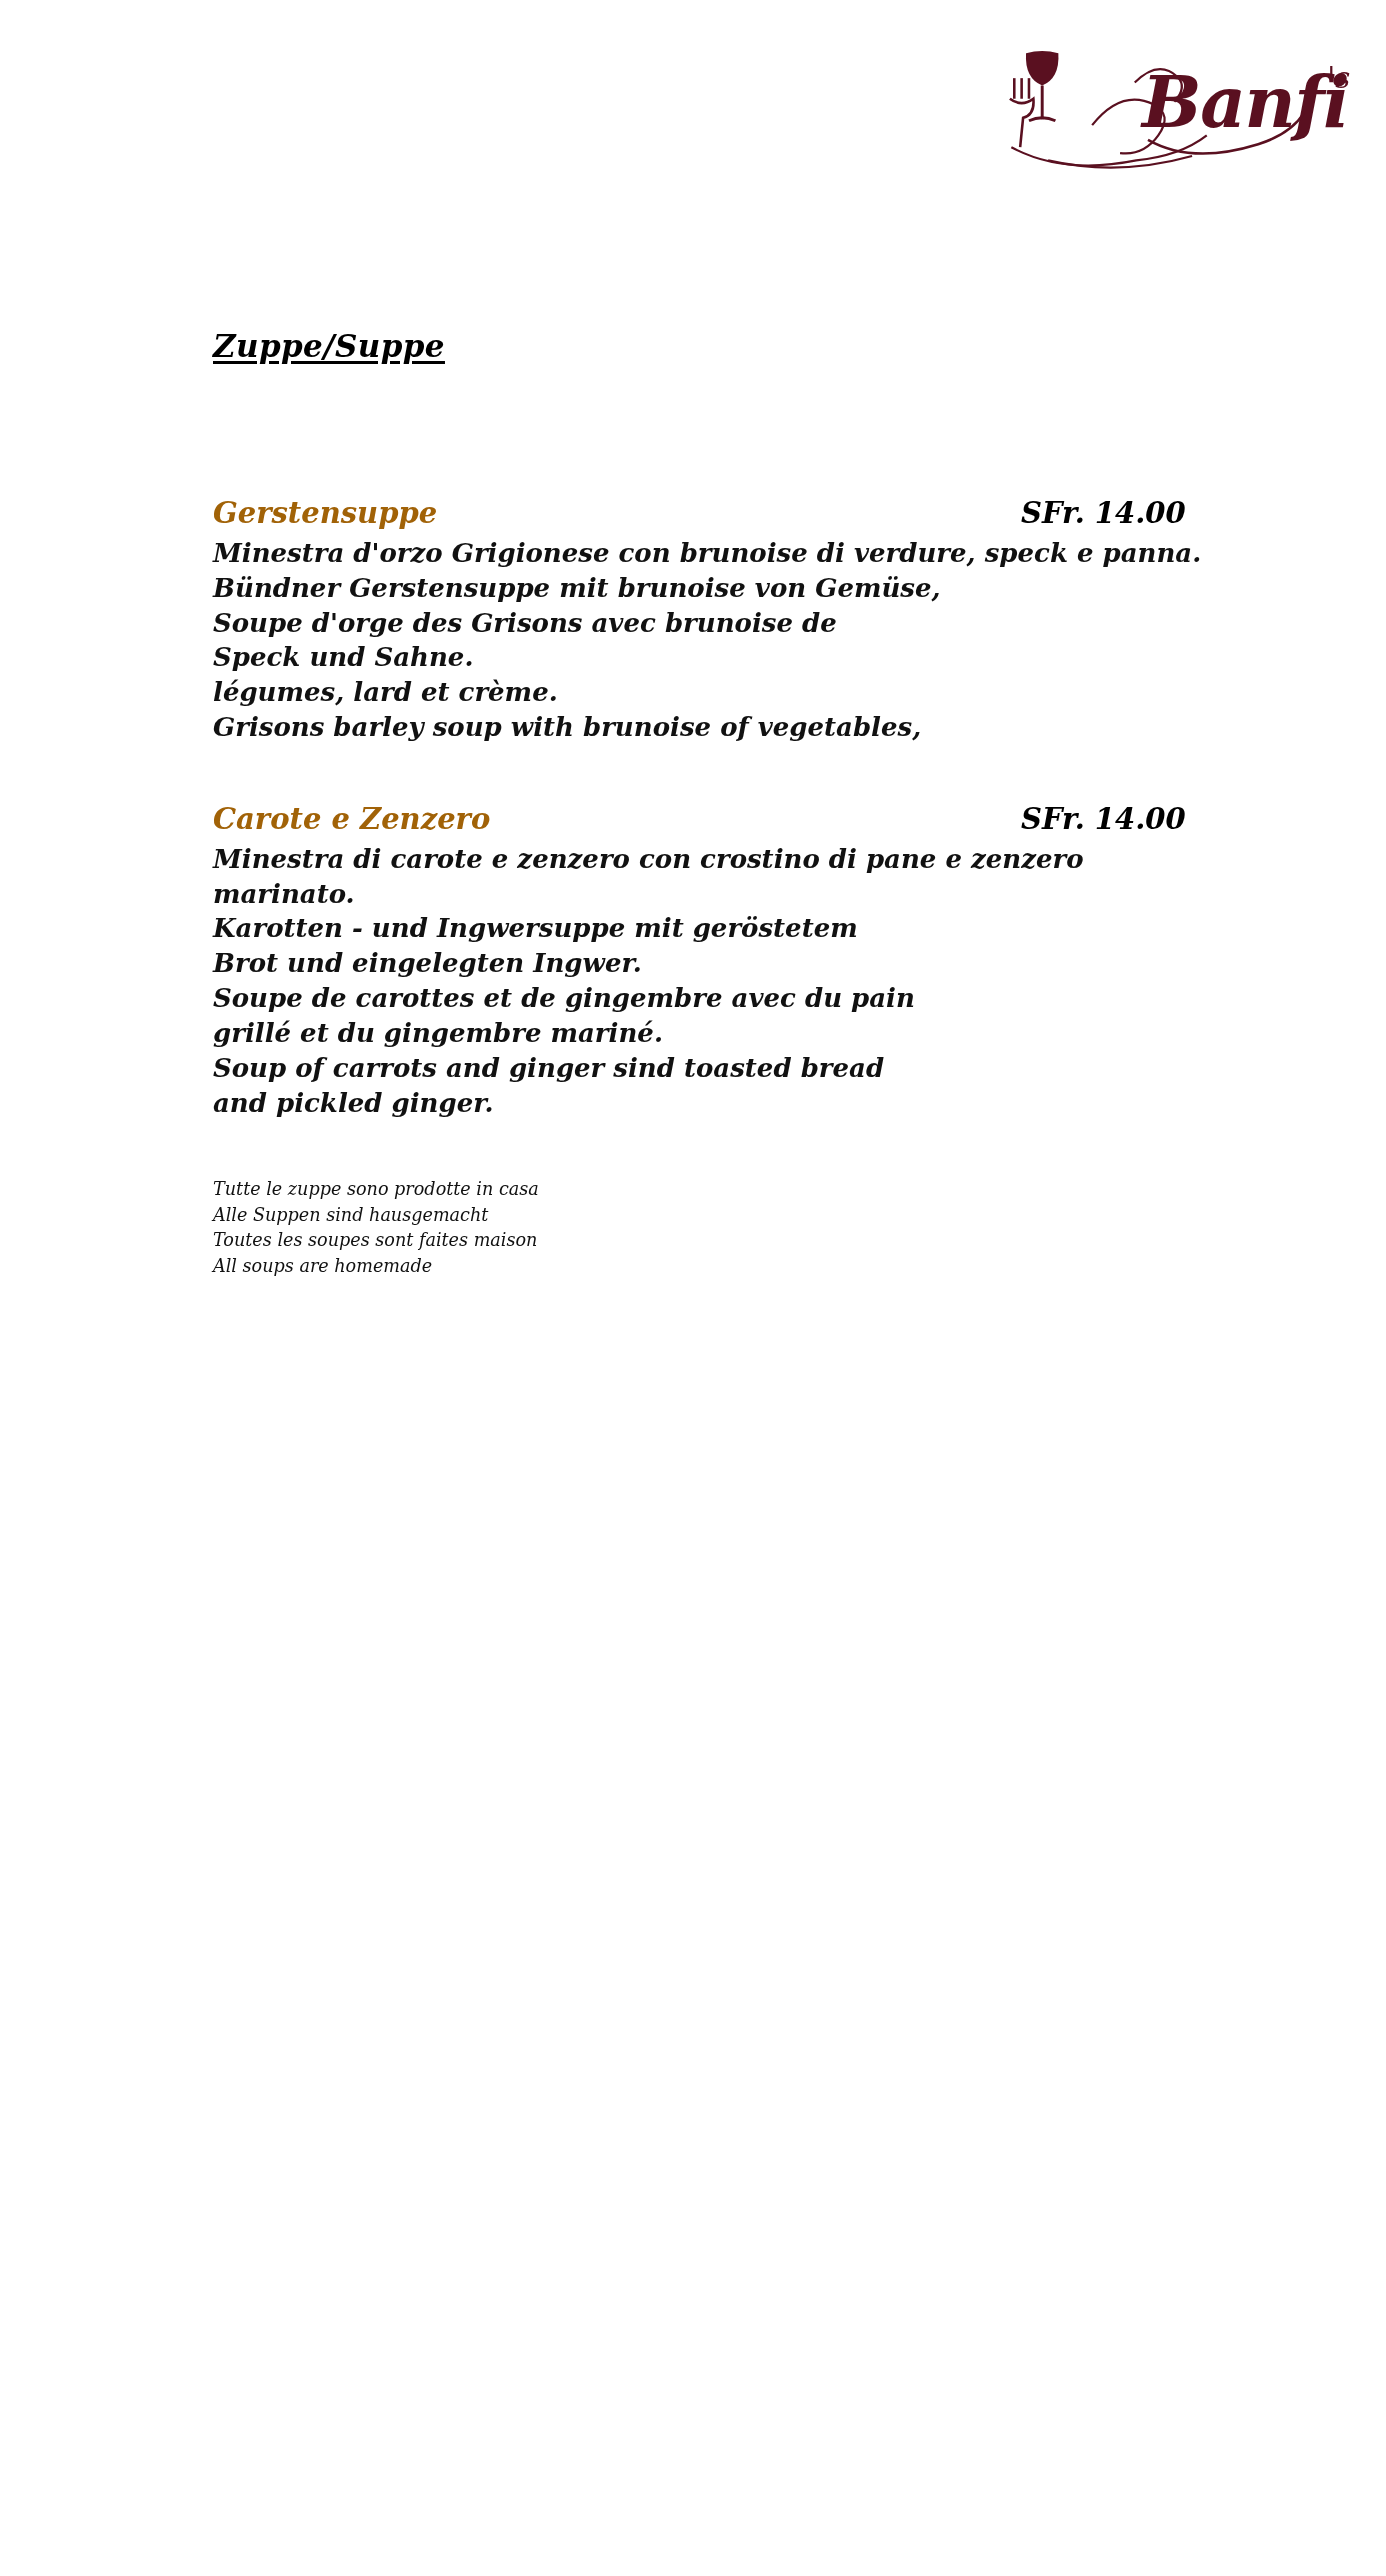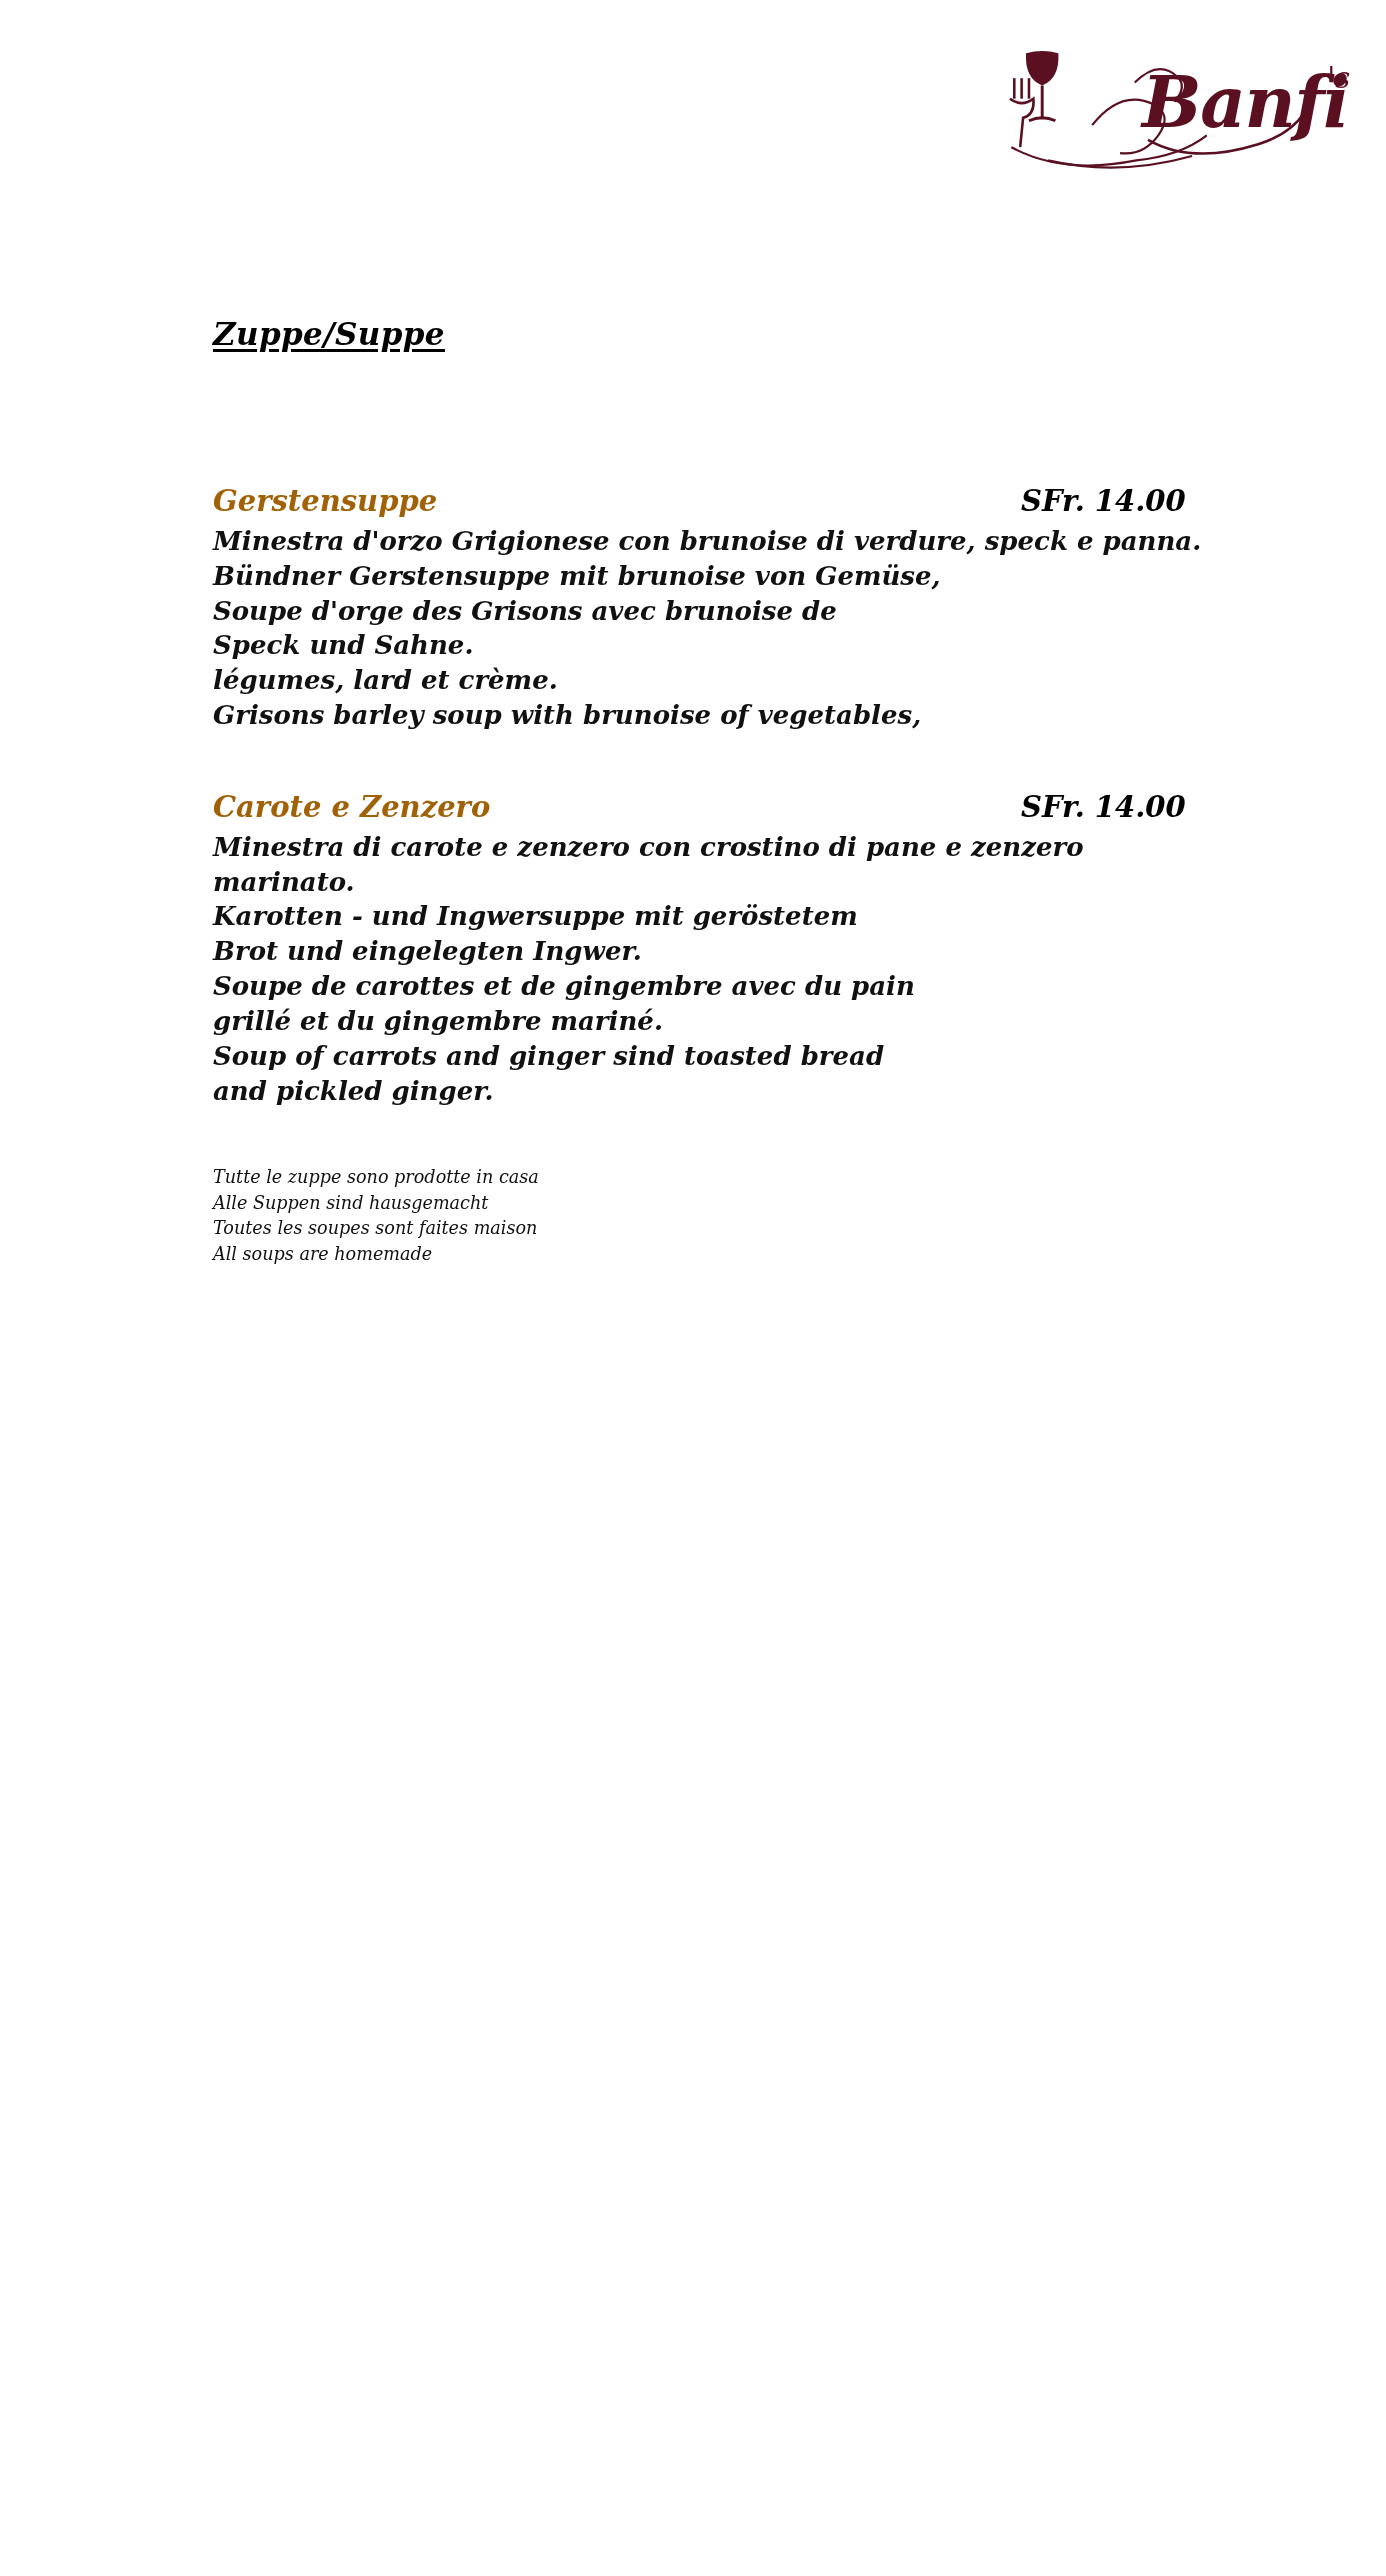--- a/index.html
+++ b/index.html
@@ -32,21 +32,21 @@
     align-items: center;
     justify-content: flex-end;
   }
   .logo-svg {
     display: block;
   }
 
   
   .content {
     position: absolute;
-    top: 316px;
+    top: 328px;
     left: 213px;
     width: 1028px;
   }
 
   .section-title {
     font-family: "DejaVu Serif", serif;
     font-style: italic;
     font-weight: 700;
     font-size: 31px;
     letter-spacing: 0.4px;

